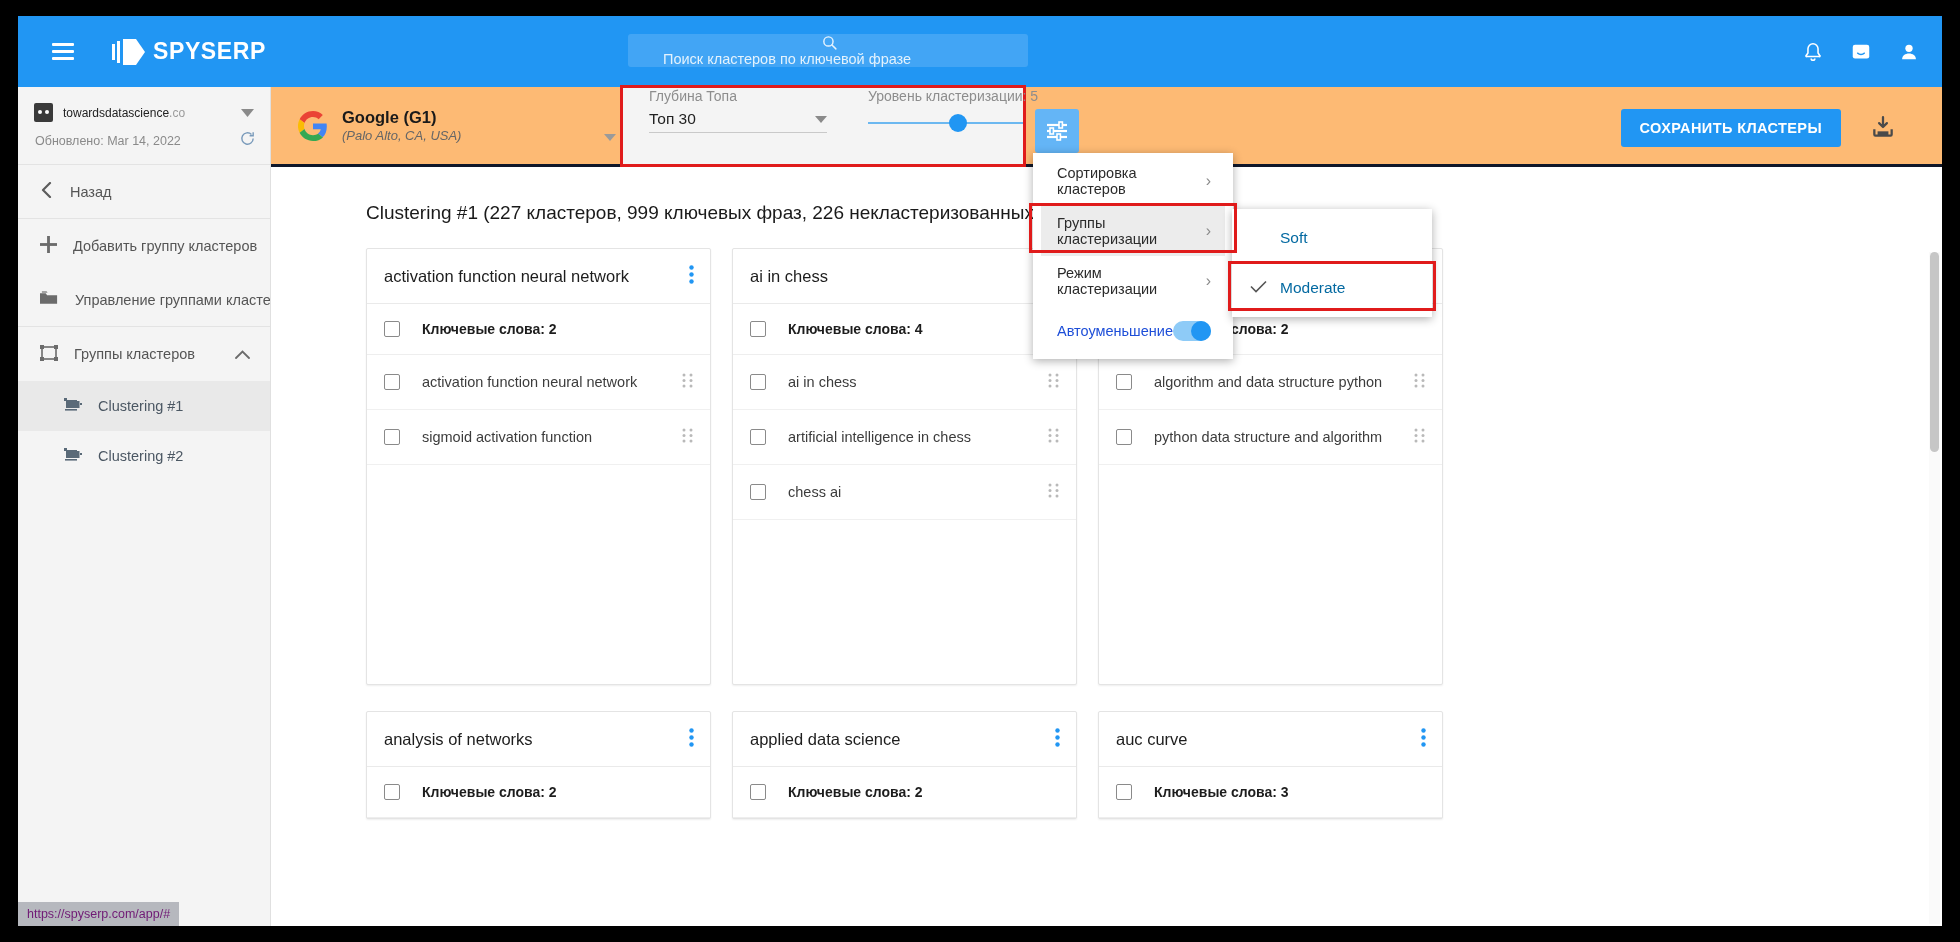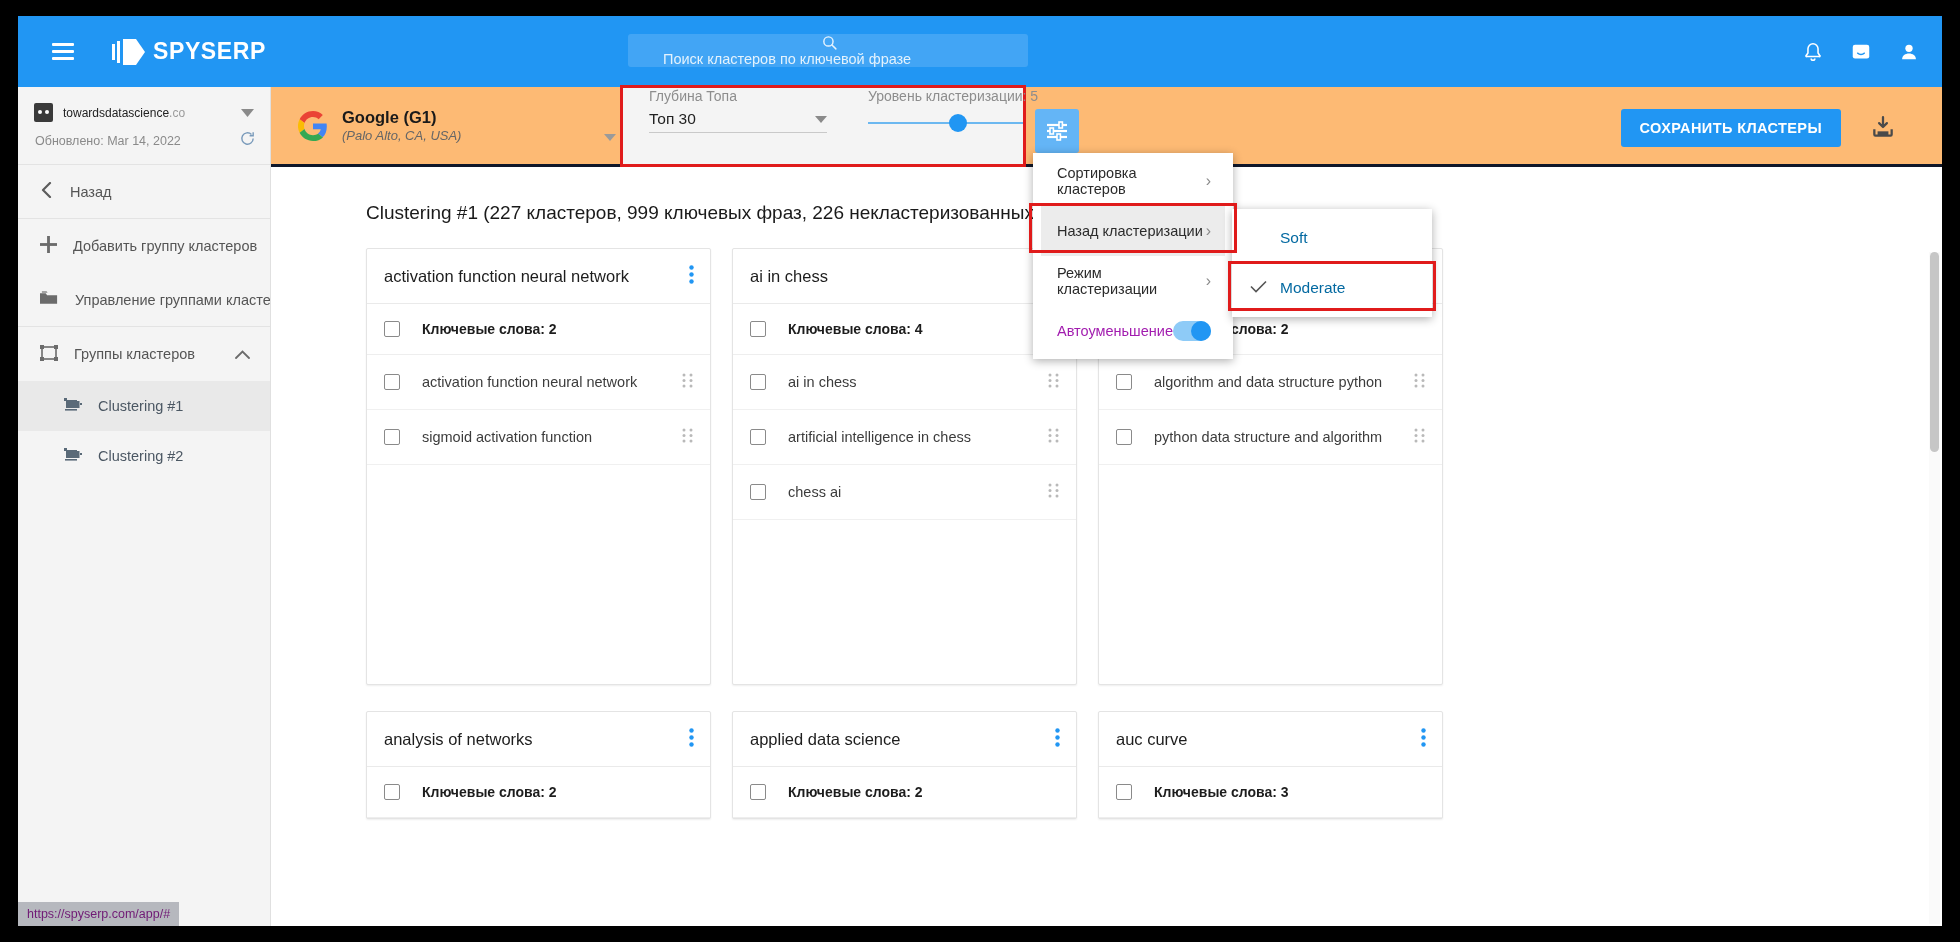--- a/index.html
+++ b/index.html
@@ -150,21 +150,21 @@
   .row2 { padding-top:26px; }
 
   
   .menu {
     position:absolute; left:762px; top:66px; width:200px; background:#fff;
     box-shadow:0 2px 9px rgba(0,0,0,.32); z-index:40; padding:3px 8px;
   }
   .mi { display:flex; align-items:center; height:50px; padding:0 14px 0 16px; font-size:14.5px; color:#2b2b2b; cursor:pointer; }
   .mi .arrow { margin-left:auto; color:#8c8c8c; font-size:16px; }
   .mi.hl { background:#ececec; }
-  .mi.disabled { color:#a21caf; cursor:default;justify-content:center;}
+  .mi.disabled { color:#1d4ed8; cursor:default;justify-content:center;}
   .redbox-mi { position:absolute; left:758px; top:116px; width:208px; height:50px; border:3px solid #e01b1b; z-index:41; pointer-events:none;}
   .toggle { margin-left:auto; width:38px; height:20px; border-radius:10px; background:#8ecbf7; position:relative; cursor:pointer; }
   .toggle .dot { position:absolute; right:0; top:0; width:20px; height:20px; border-radius:50%; background:#2196f3; }
 
   .submenu {
     position:absolute; left:961px; top:122px; width:200px; background:#fff;
     box-shadow:0 2px 9px rgba(0,0,0,.32); z-index:40; padding:4px 0;
   }
   .smi { display:flex; align-items:center; height:50px; padding-left:18px; font-size:15.5px; color:#0369a1; cursor:pointer; }
   .smi .tick { width:30px; display:inline-block; color:#555; font-size:16px; }
@@ -615,21 +615,21 @@
         <div class="thumb"></div>
       </div>
     </div>
 
     <div class="menu">
       <div class="mi">
         <span>Сортировка кластеров</span>
         <span class="arrow">›</span>
       </div>
       <div class="mi hl">
-        <span>Назад кластеризации</span>
+        <span>Группы кластеризации</span>
         <span class="arrow">›</span>
       </div>
       <div class="mi">
         <span>Режим кластеризации</span>
         <span class="arrow">›</span>
       </div>
       <div class="mi disabled">
         <span>Автоуменьшение</span>
         <span class="toggle">
             <span class="dot"></span>

